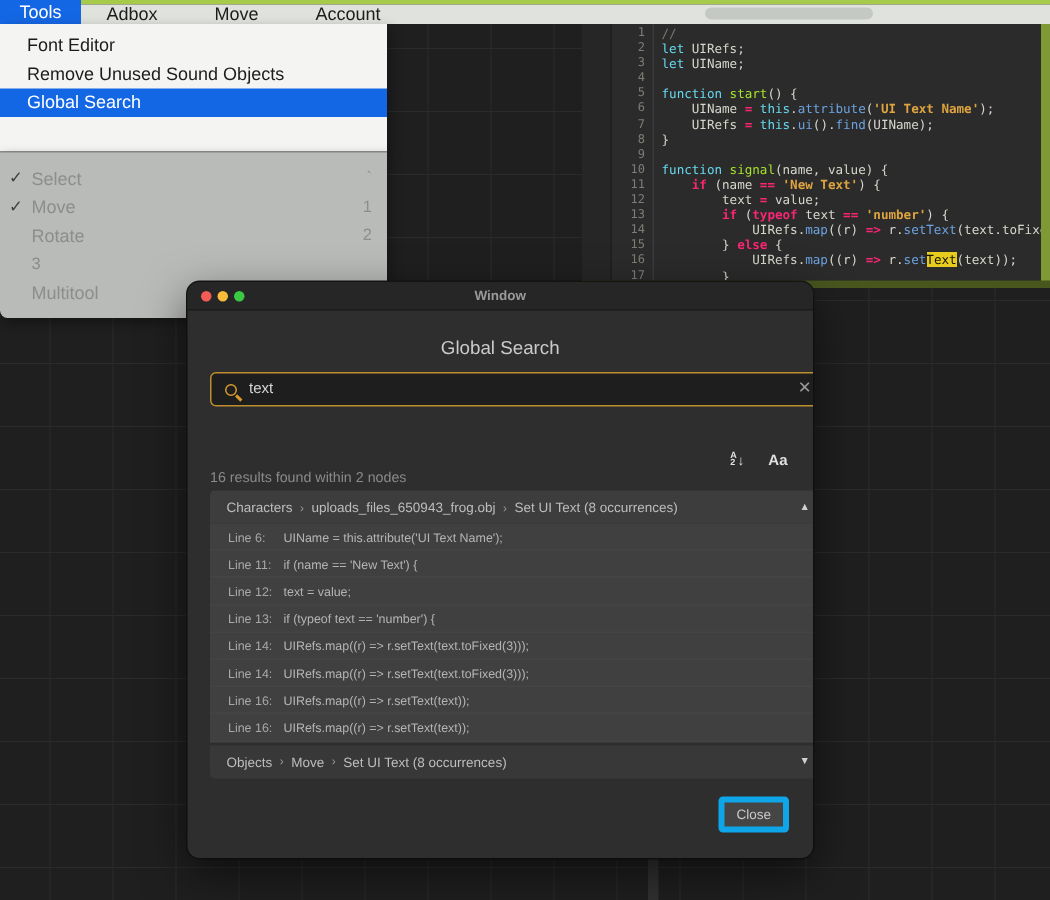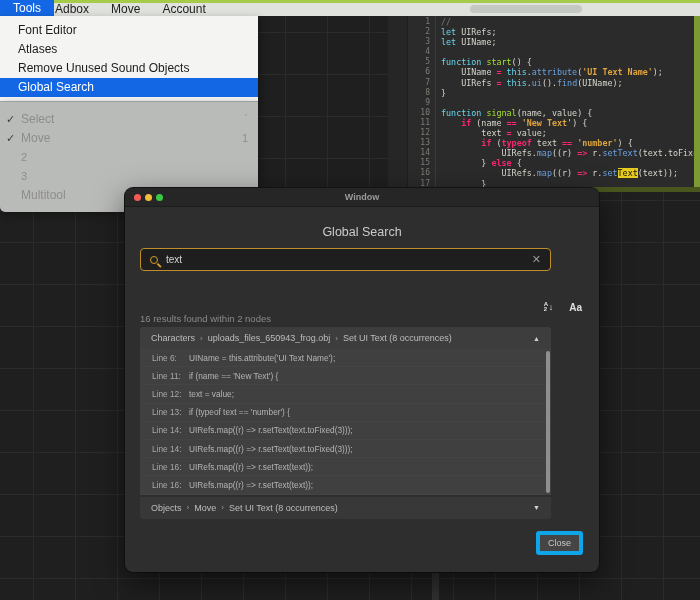--- a/index.html
+++ b/index.html
@@ -12,21 +12,21 @@
   html,body{width:700px;height:600px;overflow:hidden;}
   body{font-family:"Liberation Sans",sans-serif;position:relative;
     background-color:#1f1f1f;
     background-image:linear-gradient(to right,#2b2b2b 1px,transparent 1px),
                      linear-gradient(to bottom,#2b2b2b 1px,transparent 1px);
     background-size:42px 42px;background-position:33px 32px;}
   .abs{position:absolute;}
 
   
   .topline{left:0;top:0;width:700px;height:3px;background:var(--green-top);}
-  .menubar{left:0;top:3px;width:700px;height:13px;background:#e0e2de;display:flex;align-items:flex-end;}
+  .menubar{left:0;top:3px;width:700px;height:13px;background:#e0e2de;display:flex;align-items:flex-end;gap:16px;}
   .mb-item{font-size:12px;color:#1d1d1d;padding:0 11px;height:13px;line-height:13px;}
   .mb-item.active{position:absolute;left:0;top:-3px;height:16px;line-height:16px;background:var(--menu-blue);color:#fff;padding:0 13px;}
   .mb-spacer{width:44px;}
   .hthumb{left:470px;top:5px;width:112px;height:8px;background:#c5c9c3;border-radius:4px;}
 
   
   .editor{left:388px;top:16px;width:306px;height:171px;background:#2b2b2b;display:flex;overflow:hidden;}
   .fold{width:20px;background:#262626;border-right:1px solid #1f1f1f;flex:none;}
   .gutter{width:28px;flex:none;text-align:right;padding-top:1px;border-right:1px solid #3b3b3b;}
   .gutter .ln{font:8px "DejaVu Sans Mono",monospace;color:#7d7d76;height:10.1px;line-height:10.1px;padding-right:5px;}
@@ -44,21 +44,21 @@
   .mw-item{height:19px;line-height:19px;font-size:12px;color:#1c1c1c;padding-left:18px;}
   .mw-item.selected{background:var(--menu-blue);color:#fff;}
   .menu-gray{left:0;top:101px;width:258px;height:111px;background:#b9bbb8;border-top:1px solid #9d9f9c;
     border-radius:0 0 5px 5px;padding-top:8px;box-shadow:2px 3px 8px rgba(0,0,0,.35);}
   .mg-item{height:19px;line-height:19px;font-size:12px;color:#8d8d8d;display:flex;align-items:center;padding:0 10px 0 6px;}
   .mg-check{width:15px;color:#3f3f3f;font-size:11px;}
   .mg-label{flex:1;}
   .mg-short{color:#8d8d8d;font-size:11px;}
 
   
-  .modal{left:125px;top:188px;width:474px;height:384px;background:#2e2e2e;border-radius:8px;
+  .modal{left:125px;top:188px;width:417px;height:384px;background:#2e2e2e;border-radius:8px;
     box-shadow:0 10px 30px rgba(0,0,0,.55),0 0 0 1px #161616;overflow:hidden;}
   .titlebar{height:19px;background:#262626;border-bottom:1px solid #1c1c1c;position:relative;
     display:flex;align-items:center;justify-content:center;}
   .dots{position:absolute;left:9px;top:6px;display:flex;gap:4px;}
   .dot{width:7px;height:7px;border-radius:50%;}
   .dot.r{background:var(--t-red);} .dot.y{background:var(--t-yellow);} .dot.g{background:var(--t-green);}
   .win-title{font-size:9px;font-weight:bold;color:#9a9a9a;}
   .heading{text-align:center;margin-top:18px;font-size:12.5px;color:#cbcbcb;}
   .searchbox{position:absolute;left:15px;top:60px;width:411px;height:23px;background:#1e1e1e;
     border:1px solid var(--search-border);border-radius:4px;display:flex;align-items:center;padding:0 9px;}
@@ -141,38 +141,38 @@
       <div class="cl"><span class="tk-d">            UIRefs.</span><span class="tk-m">map</span><span class="tk-d">((r) </span><span class="tk-k">=&gt;</span><span class="tk-d"> r.</span><span class="tk-m">set</span><span class="tk-h">Text</span><span class="tk-d">(text));</span></div>
       <div class="cl"><span class="tk-d">        }</span></div>
     </div>
 </div>
 <div class="abs green-right"></div>
 <div class="abs green-bottom"></div>
 <div class="abs axis-band"></div>
 
 <div class="abs menu-white">
   <div class="mw-item">Font Editor</div>
-  <div class="mw-item">Atlases</div>
   <div class="mw-item">Remove Unused Sound Objects</div>
   <div class="mw-item selected">Global Search</div>
 </div>
 
 <div class="abs menu-gray">
   <div class="mg-item">
     <span class="mg-check">✓</span>
     <span class="mg-label">Select</span>
     <span class="mg-short">`</span>
   </div>
   <div class="mg-item">
     <span class="mg-check">✓</span>
     <span class="mg-label">Move</span>
     <span class="mg-short">1</span>
   </div>
   <div class="mg-item">
     <span class="mg-check"></span>
+    <span class="mg-label">Rotate</span>
     <span class="mg-short">2</span>
   </div>
   <div class="mg-item">
     <span class="mg-check"></span>
     <span class="mg-short">3</span>
   </div>
   <div class="mg-item">
     <span class="mg-check"></span>
     <span class="mg-label">Multitool</span>
     <span class="mg-short"></span>

